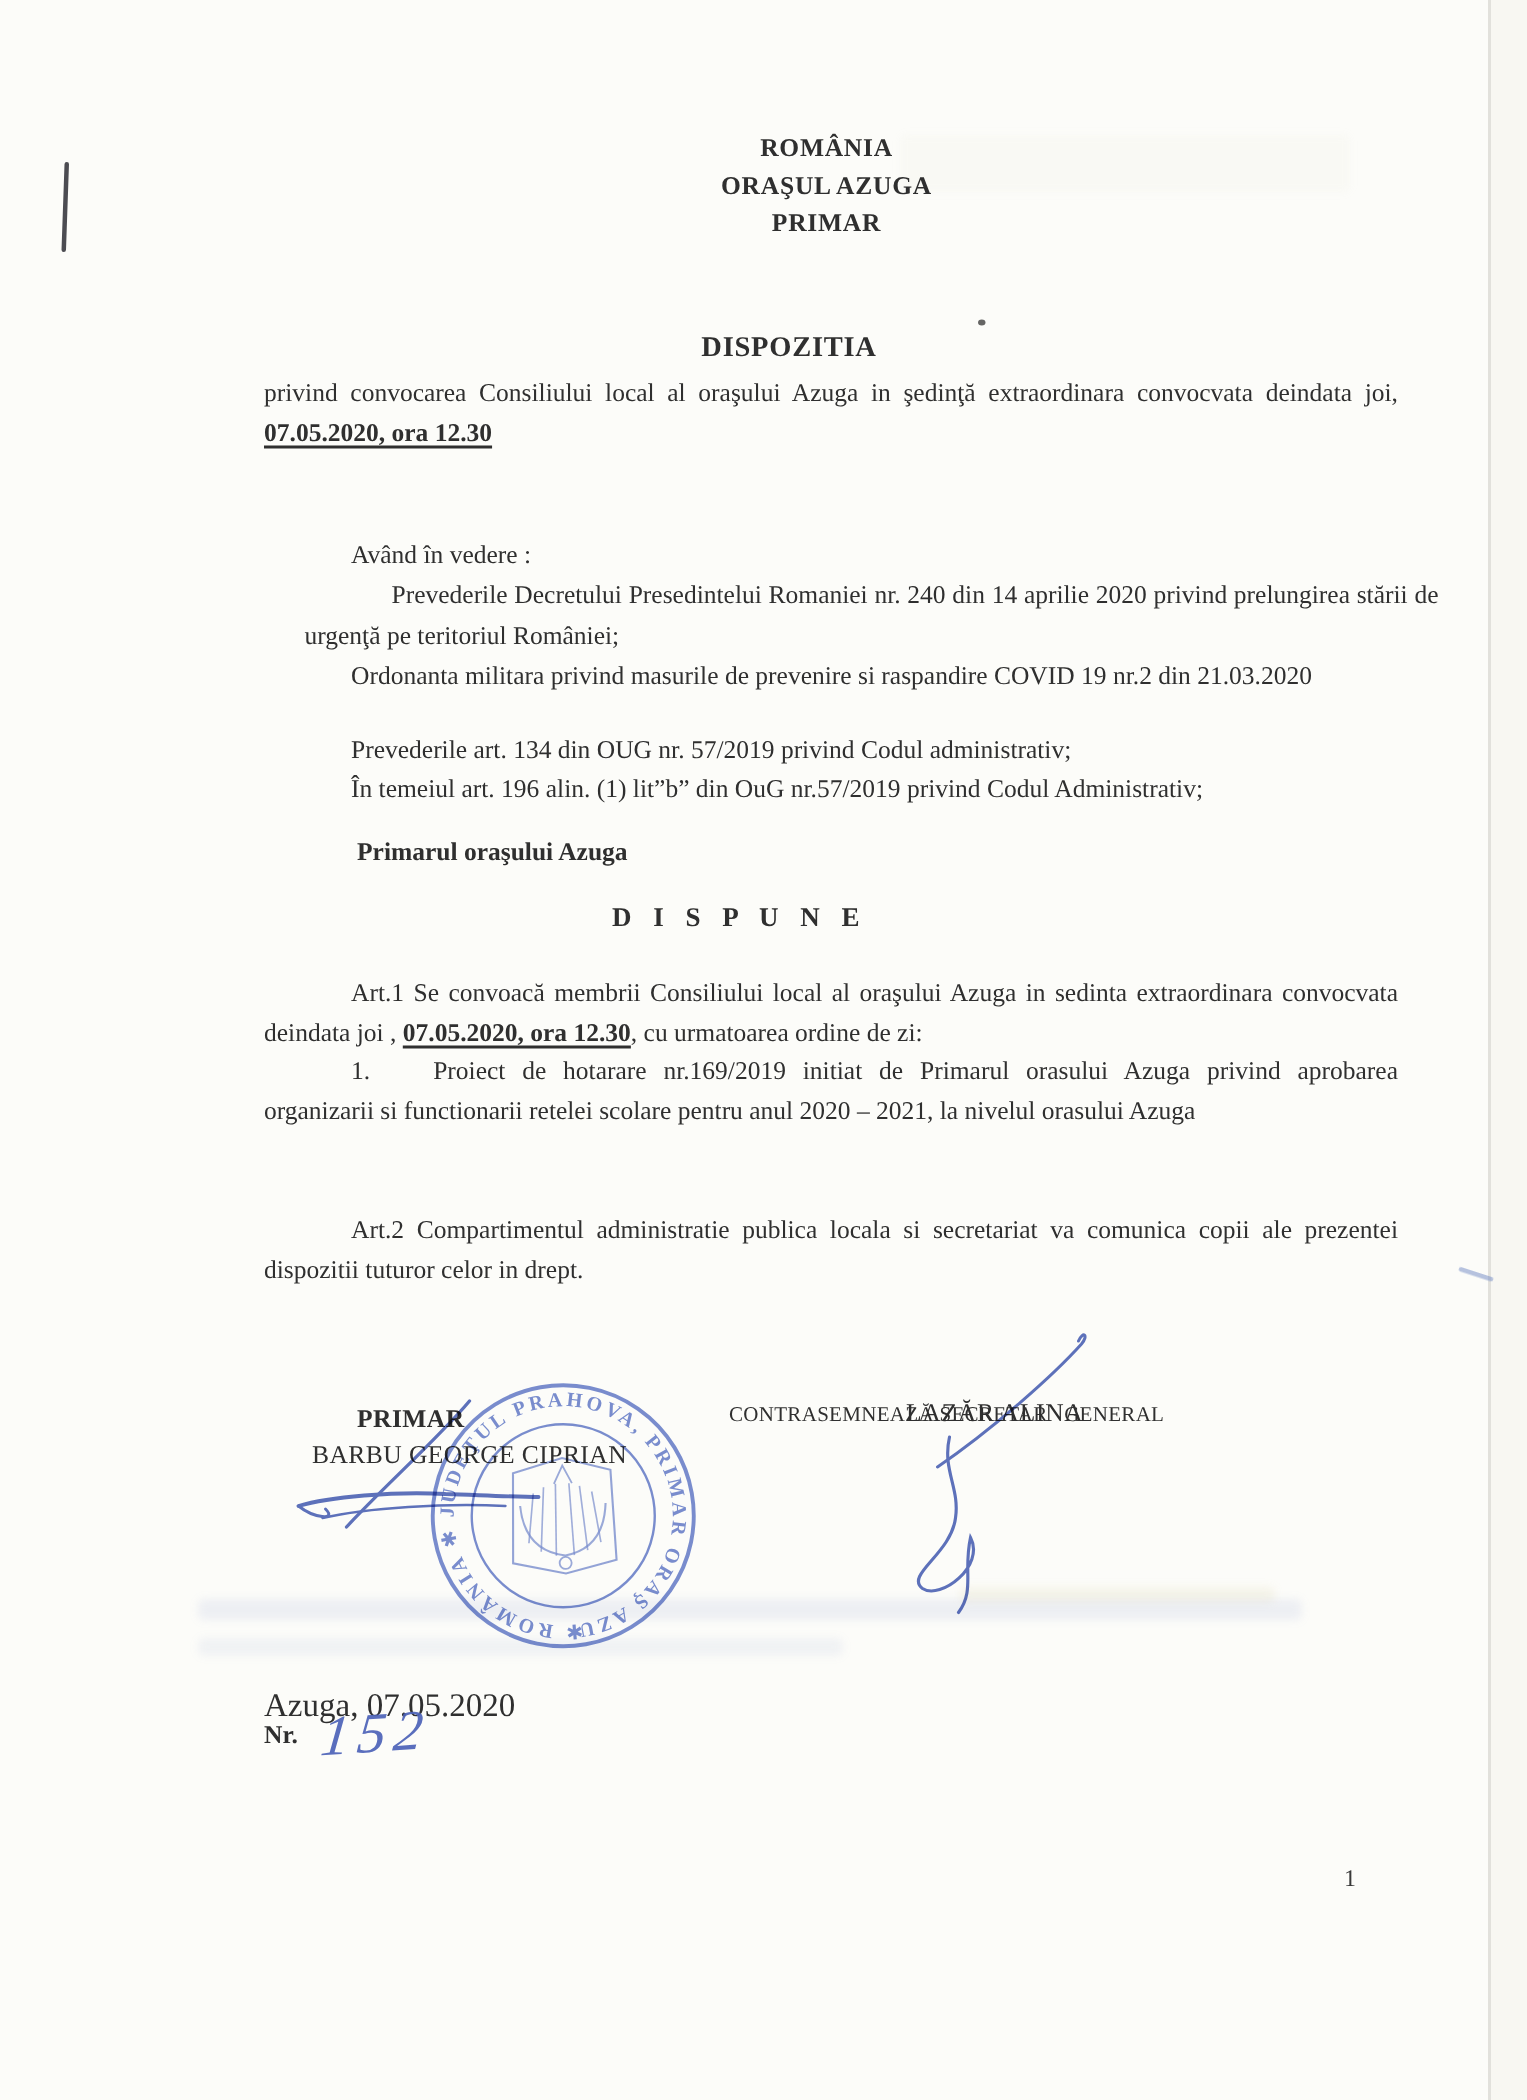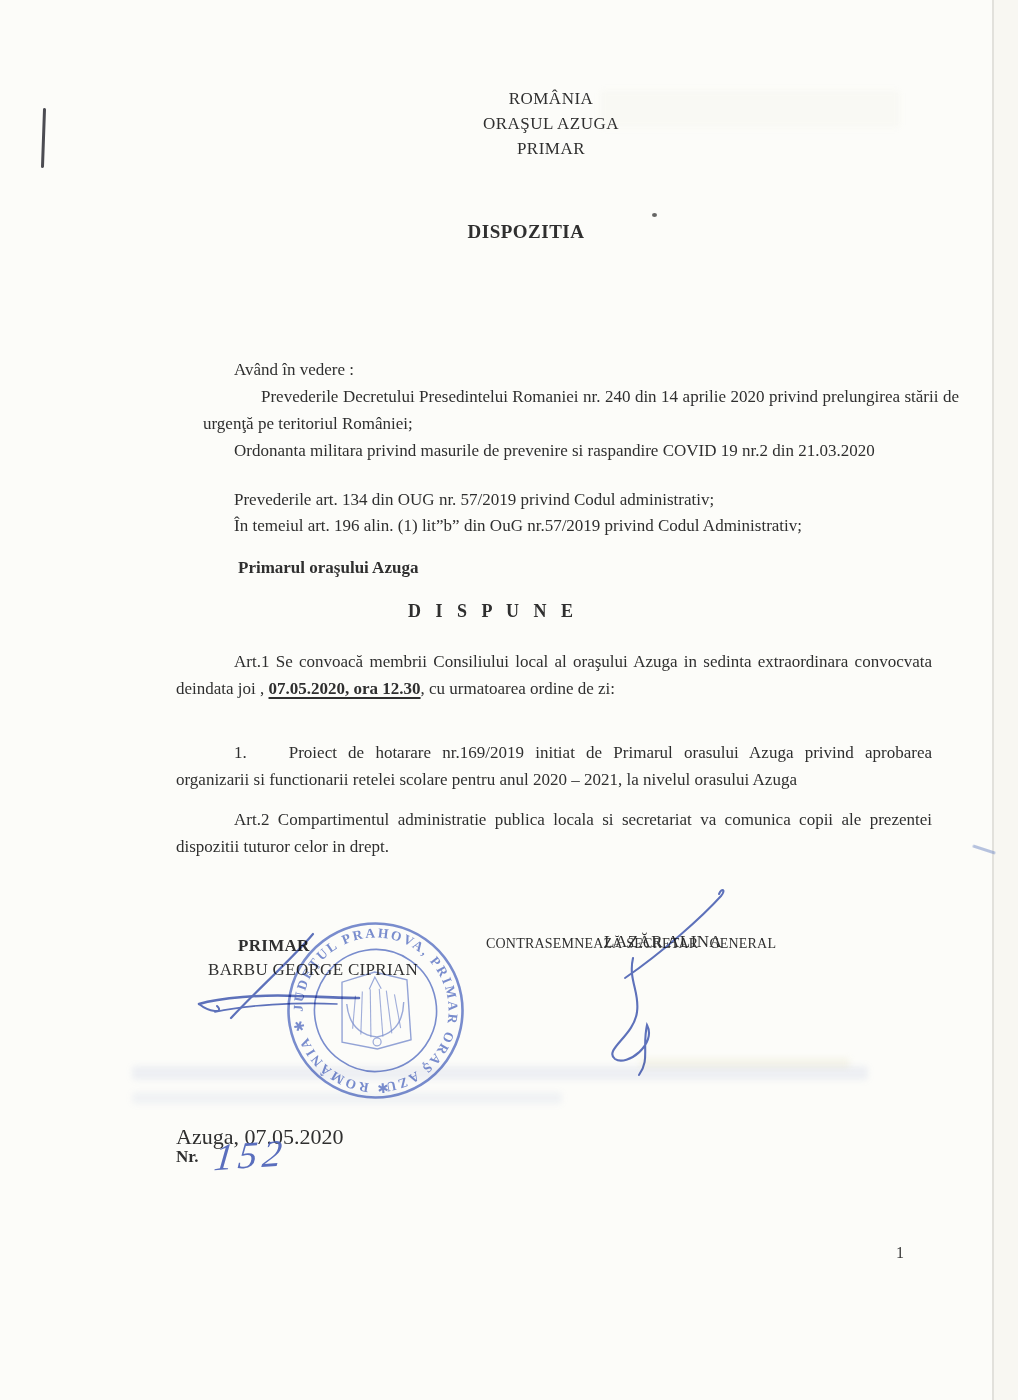--- a/index.html
+++ b/index.html
@@ -18,21 +18,21 @@
   .speck{position:absolute;left:652px;top:213px;width:5px;height:4px;background:#4a4a4a;border-radius:50%;opacity:.85;}
   .edge-ink-mark{position:absolute;left:972px;top:848px;width:24px;height:3px;background:#7d93c9;opacity:.55;transform:rotate(18deg);border-radius:2px;filter:blur(.4px);}
   .bleed{position:absolute;filter:blur(3px);border-radius:4px;}
   .bleed-a{left:132px;top:1066px;width:736px;height:14px;background:rgba(105,125,195,.10);}
   .bleed-b{left:132px;top:1092px;width:430px;height:12px;background:rgba(105,125,195,.08);}
   .bleed-c{left:640px;top:1058px;width:210px;height:10px;background:rgba(200,188,120,.12);}
   .bleed-d{left:600px;top:90px;width:300px;height:38px;background:rgba(205,200,175,.06);}
 
   
   .abs{position:absolute;}
-  .header-block{left:84px;top:86px;width:934px;text-align:center;font-size:17px;line-height:25px;letter-spacing:.5px;}
+  .header-block{left:84px;top:86px;width:934px;text-align:center;font-size:17px;line-height:25px;letter-spacing:.5px;font-weight:bold;}
   .doc-title{left:176px;top:221px;width:700px;text-align:center;font-weight:bold;font-size:19px;letter-spacing:.5px;}
   .para{left:176px;width:756px;font-size:17px;line-height:27px;text-align:justify;}
   .indent{text-indent:58px;}
   .u-date{font-weight:bold;text-decoration:underline;text-decoration-thickness:2px;text-underline-offset:3px;}
   .bold{font-weight:normal;}
   .dispune{left:408px;top:601px;font-weight:bold;font-size:18px;letter-spacing:5px;}
   .primarul{left:238px;top:558px;font-weight:bold;font-size:17px;}
   .agenda-gap{display:inline-block;width:42px;}
 
   .sig-title-left{left:238px;top:936px;font-weight:bold;font-size:17px;letter-spacing:.3px;}
@@ -65,35 +65,38 @@
   <div class="bleed bleed-c"></div>
   <div class="bleed bleed-d"></div>
 
   <div class="abs header-block">
     <div>ROMÂNIA</div>
     <div>ORAŞUL AZUGA</div>
     <div>PRIMAR</div>
   </div>
 
   <div class="abs doc-title">DISPOZITIA</div>
+  <div class="abs para" style="top:248px;">
+    <span>privind convocarea Consiliului local al oraşului Azuga in şedinţă extraordinara convocvata deindata joi, </span><span class="u-date">07.05.2020, ora 12.30</span>
+  </div>
 
   <div class="abs para indent" style="top:356px;">Având în vedere :</div>
   <div class="abs para indent" style="top:383px;margin-left:27px;">Prevederile Decretului Presedintelui Romaniei  nr. 240 din 14 aprilie 2020 privind prelungirea stării de urgenţă pe teritoriul României;</div>
   <div class="abs para indent" style="top:437px;">Ordonanta militara privind masurile de prevenire si raspandire COVID 19 nr.2 din 21.03.2020</div>
   <div class="abs para indent" style="top:486px;">Prevederile art. 134 din OUG nr. 57/2019 privind Codul administrativ;</div>
   <div class="abs para indent" style="top:512px;">În temeiul art. 196 alin. (1) lit”b”  din OuG nr.57/2019 privind Codul Administrativ;</div>
 
   <div class="abs primarul">Primarul oraşului Azuga</div>
   <div class="abs dispune">D I S P U N E</div>
 
   <div class="abs para indent" style="top:648px;">
     <span class="bold">Art.1</span><span> Se convoacă membrii Consiliului local al oraşului Azuga  in sedinta extraordinara convocvata deindata joi , </span><span class="u-date">07.05.2020, ora 12.30</span><span>, cu urmatoarea ordine de zi:</span>
   </div>
 
-  <div class="abs para indent" style="top:739px;">
+  <div class="abs para indent" style="top:700px;">
     <span>1.</span><span class="agenda-gap"></span><span>Proiect de hotarare nr.169/2019 initiat de Primarul orasului Azuga privind aprobarea organizarii si functionarii retelei scolare pentru anul 2020 – 2021, la nivelul orasului Azuga</span>
   </div>
 
   <div class="abs para indent" style="top:806px;">
     <span class="bold">Art.2</span><span> Compartimentul administratie publica locala si secretariat va comunica copii ale prezentei dispozitii tuturor celor in drept.</span>
   </div>
 
   <div class="abs sig-title-left">PRIMAR</div>
   <div class="abs sig-name-left">BARBU GEORGE CIPRIAN</div>
   <div class="abs sig-title-right">CONTRASEMNEAZĂ SECRETAR   GENERAL</div>

